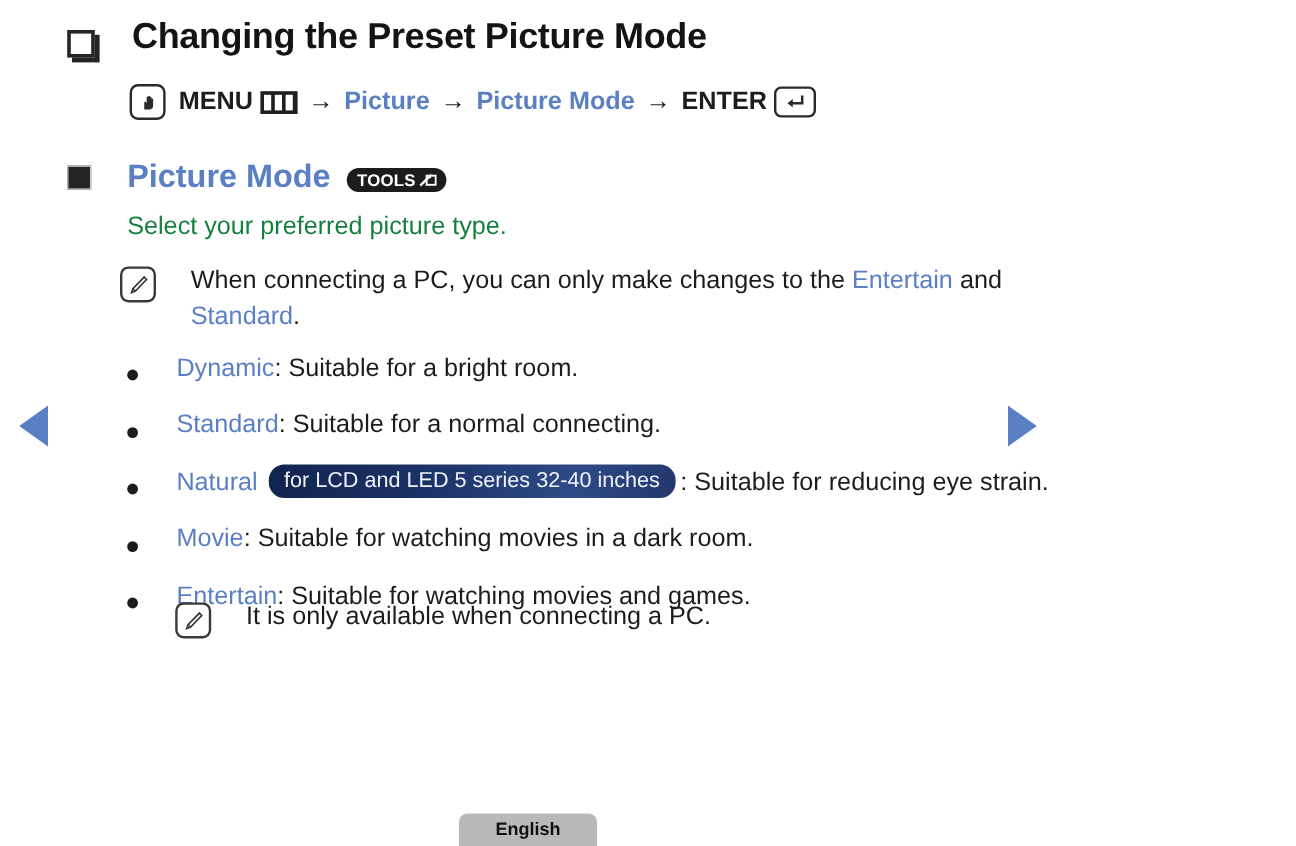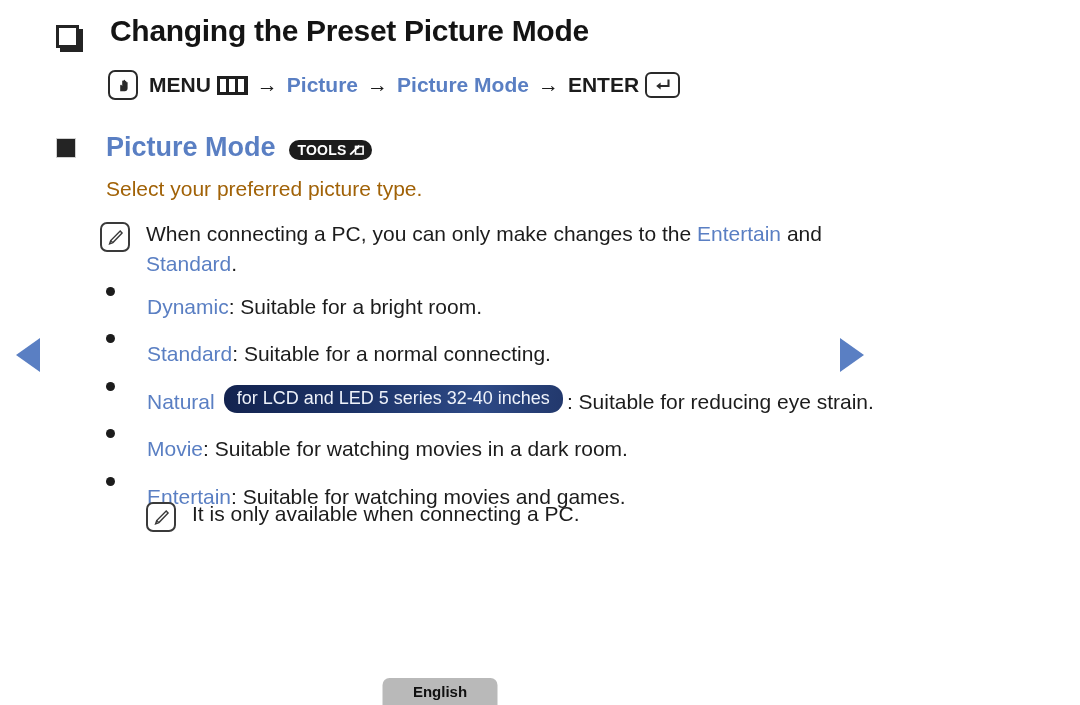--- a/index.html
+++ b/index.html
@@ -183,31 +183,32 @@
     margin-left: 2px;
     display: inline-flex;
     align-items: center;
   }
 
   
   .para {
     position: absolute;
     font-size: 21px;
     line-height: 1.42;
-    color: #a16207;
+    color: #15803d;
   }
   .p-select { left: 106px; top: 174px; }
 
   .note {
     position: absolute;
     display: flex;
     align-items: flex-start;
     font-size: 21px;
     line-height: 1.45;
     color: #1c1c1c;
+    gap: 13px;
   }
   .note-1 { left: 100px; top: 219px; width: 900px; }
   .note-2 { left: 146px; top: 499px; }
 
   .icon-note {
     width: 26px;
     height: 26px;
     border: 2px solid #3a3a3a;
     border-radius: 7px;
     flex: 0 0 auto;
@@ -222,21 +223,21 @@
 
   
   .bullets {
     position: absolute;
     left: 106px;
     top: 292px;
     width: 950px;
   }
   .bullet-item {
     display: flex;
-    align-items: flex-start;
+    align-items: flex-end;
     font-size: 21px;
     line-height: 1.45;
     margin-bottom: 17px;
     white-space: nowrap;
   }
   .bullet-dot {
     width: 9px;
     height: 9px;
     border-radius: 50%;
     background: #1c1c1c;

